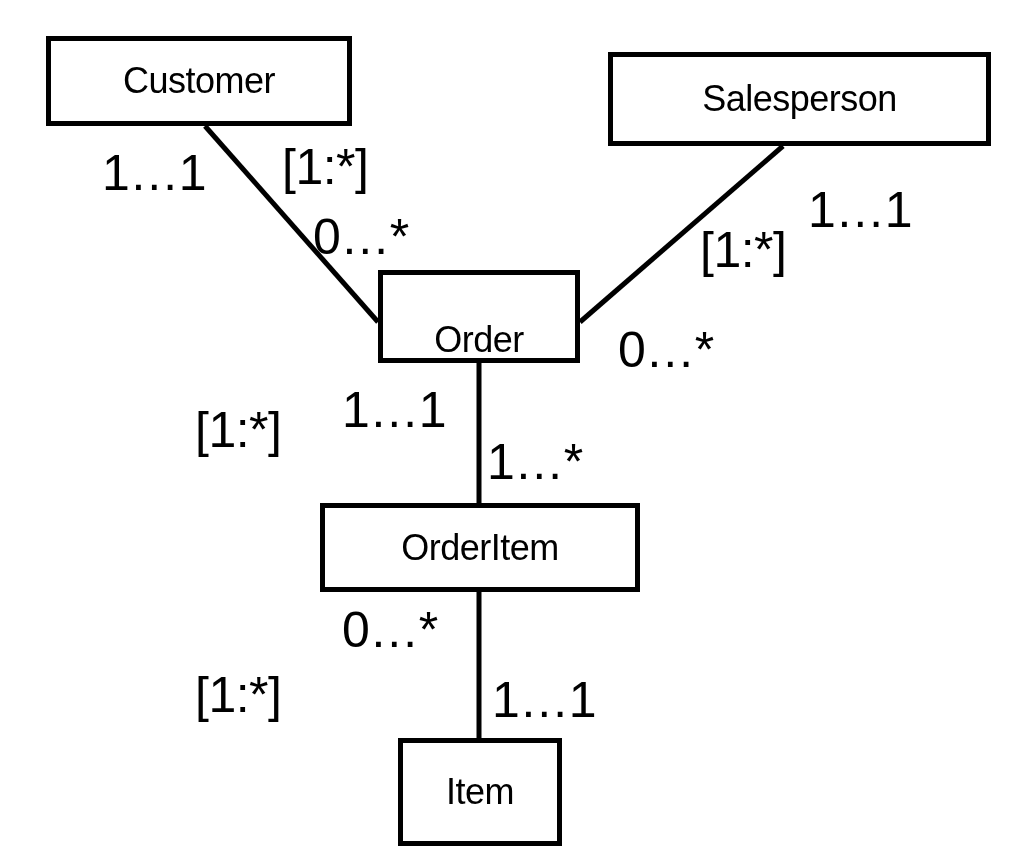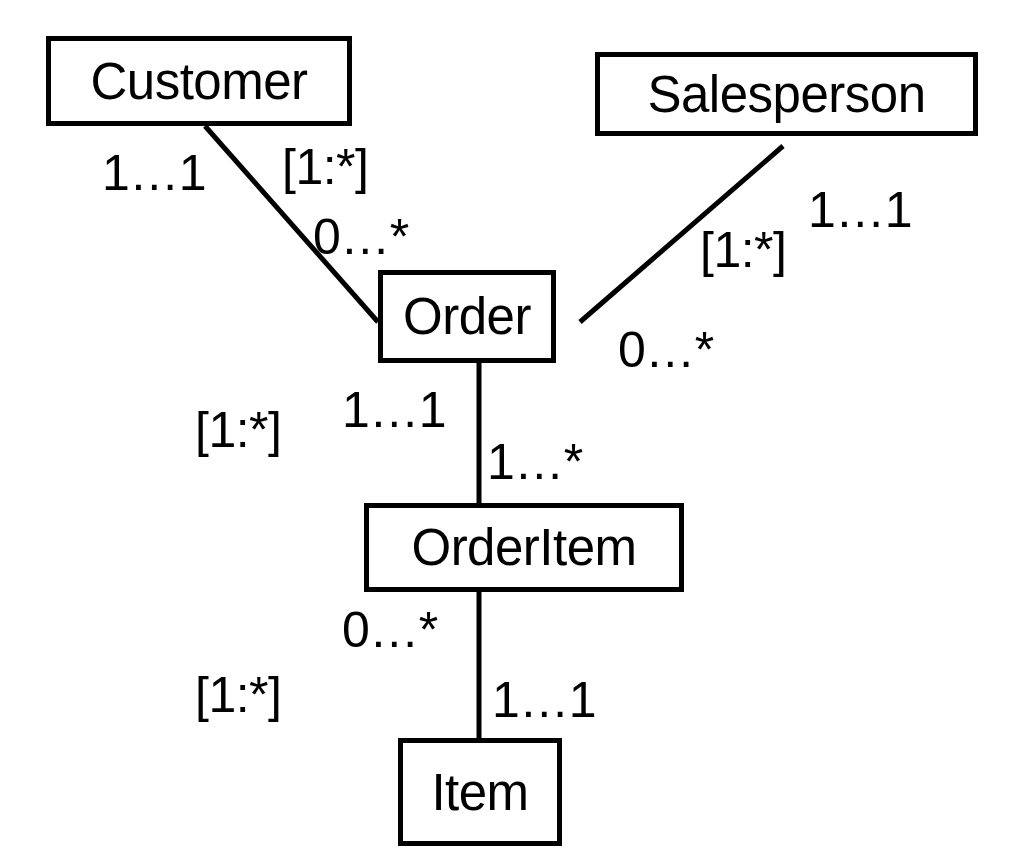--- a/index.html
+++ b/index.html
@@ -29,21 +29,21 @@
     box-sizing: border-box;
     background: #ffffff;
     border: 5px solid #000000;
     display: flex;
     align-items: center;
     justify-content: center;
     z-index: 3;
   }
   .entity-label {
     font-family: "Liberation Sans", sans-serif;
-    font-size: 51px;
+    font-size: 36px;
     line-height: 1;
     color: #000000;
     white-space: nowrap;
     letter-spacing: -0.5px;
   }
   .mult-label {
     position: absolute;
     font-family: "Liberation Sans", sans-serif;
     font-size: 50px;
     line-height: 1;
@@ -64,27 +64,27 @@
         <line x1="783" y1="146" x2="580" y2="322"></line>
         <line x1="479" y1="363" x2="479" y2="503"></line>
         <line x1="479" y1="592" x2="479" y2="738"></line>
       </g>
   </svg>
 
   <div id="entities">
       <div class="entity-box" style="left: 46px; top: 36px; width: 306px; height: 90px; border-color: rgb(0, 0, 0);">
         <span class="entity-label">Customer</span>
       </div>
-      <div class="entity-box" style="left: 595px; top: 52px; width: 383px; height: 84px; border-color: rgb(0, 0, 0);">
+      <div class="entity-box" style="left: 608px; top: 52px; width: 383px; height: 94px; border-color: rgb(0, 0, 0);">
         <span class="entity-label">Salesperson</span>
       </div>
-      <div class="entity-box" style="left: 378px; top: 270px; width: 178px; height: 93px; border-color: rgb(0, 0, 0);">
+      <div class="entity-box" style="left: 378px; top: 270px; width: 202px; height: 93px; border-color: rgb(0, 0, 0); align-items: flex-end;">
         <span class="entity-label">Order</span>
       </div>
-      <div class="entity-box" style="left: 320px; top: 503px; width: 320px; height: 89px; border-color: rgb(0, 0, 0); margin-left: 44px;">
+      <div class="entity-box" style="left: 320px; top: 503px; width: 320px; height: 89px; border-color: rgb(0, 0, 0);">
         <span class="entity-label">OrderItem</span>
       </div>
       <div class="entity-box" style="left: 398px; top: 738px; width: 164px; height: 108px; border-color: rgb(0, 0, 0);">
         <span class="entity-label">Item</span>
       </div>
     </div>
   <div id="labels">
       <div class="mult-label" style="left: 102px; top: 148px;">1…1</div>
       <div class="mult-label" style="left: 282px; top: 142px;">[1:*]</div>
       <div class="mult-label" style="left: 313px; top: 212px;">0…*</div>

